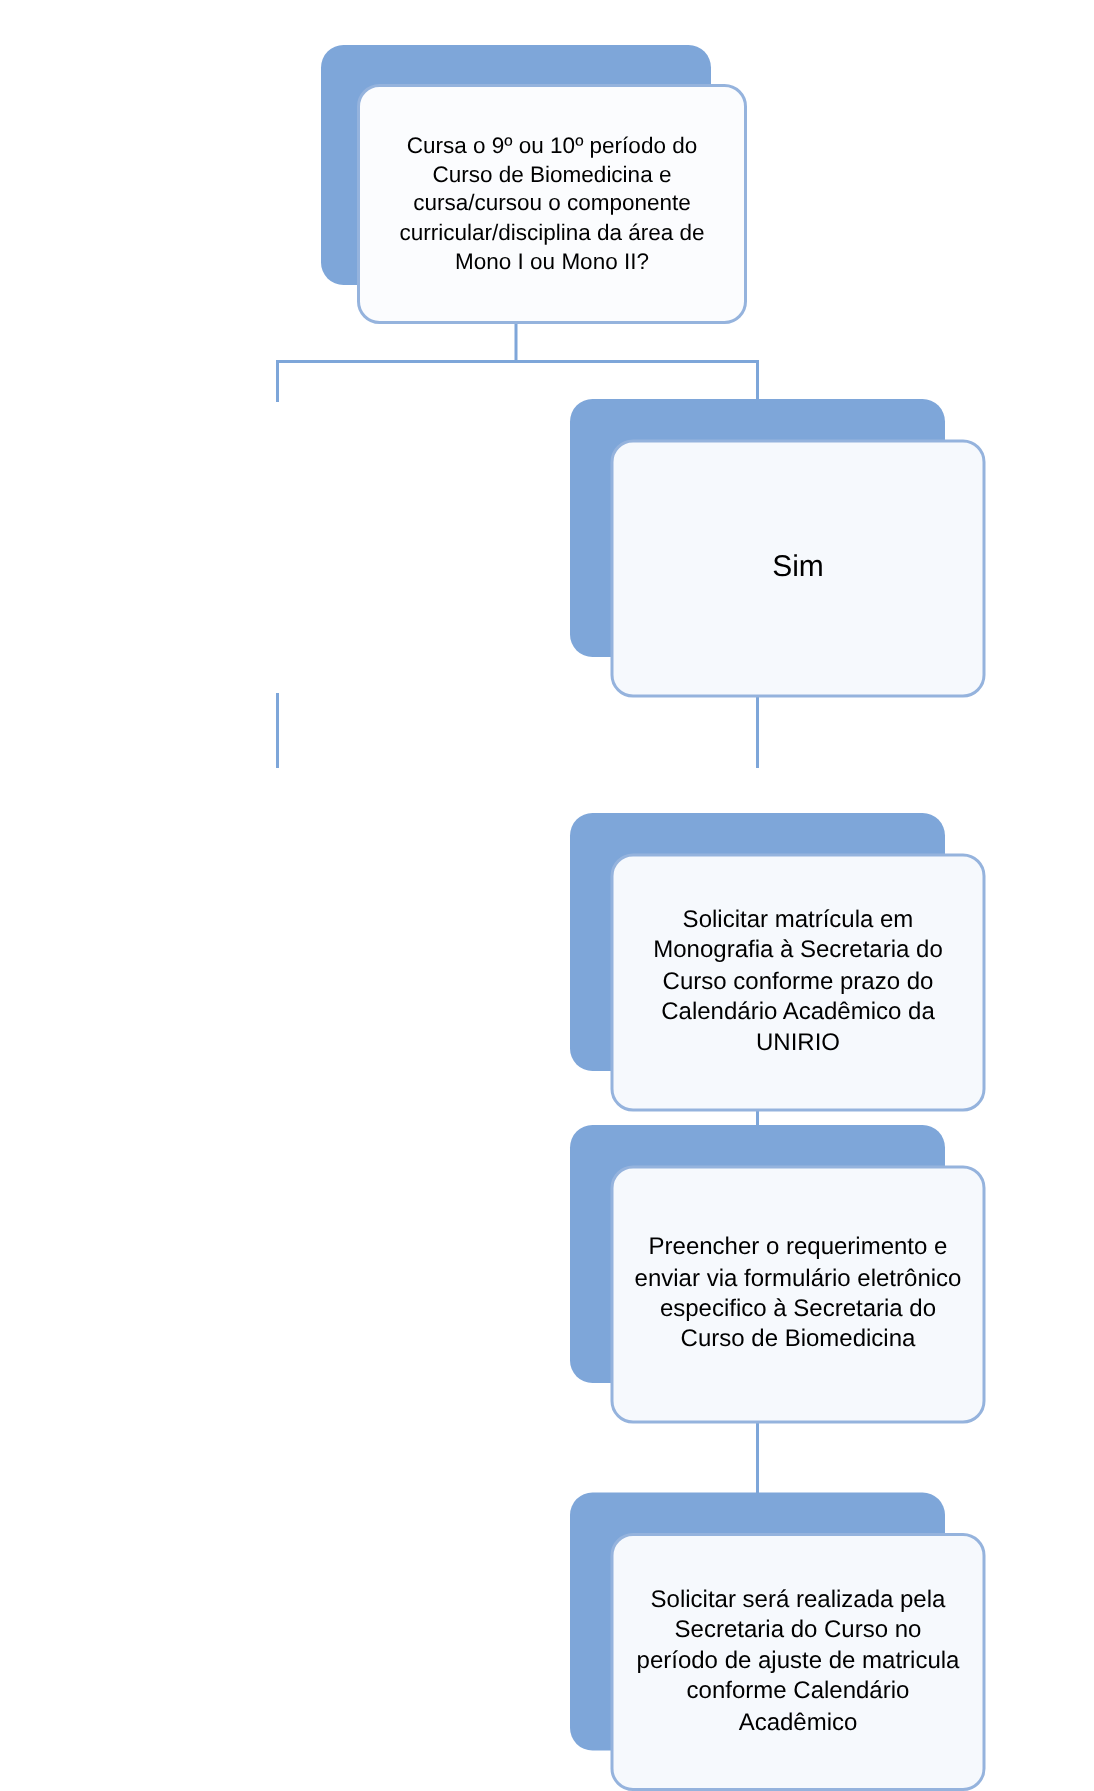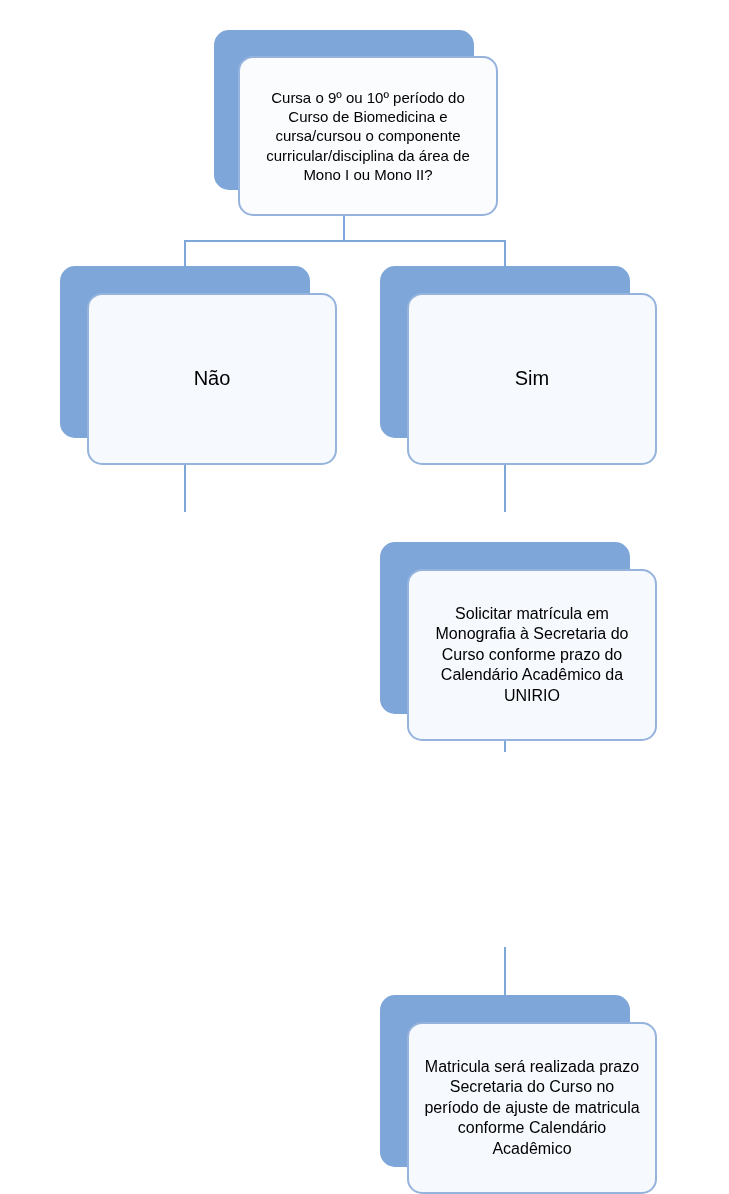--- a/index.html
+++ b/index.html
@@ -69,43 +69,43 @@
   <div class="conn c-sim-down2"></div>
   <div class="conn c-sim-down3"></div>
 
   <div class="node n-question">
     <div class="node-shadow"></div>
     <div class="node-face">
       <span class="node-label">Cursa o 9º ou 10º período do Curso de Biomedicina e cursa/cursou o componente curricular/disciplina da área de Mono I ou Mono II?</span>
     </div>
   </div>
 
-  <div class="node n-std n-decision n-nao">
-    <div class="node-shadow"></div>
-    <div class="node-face">
-      <span class="node-label">Não</span>
-    </div>
-  </div>
 
   <div class="node n-std n-decision n-sim">
     <div class="node-shadow"></div>
     <div class="node-face">
       <span class="node-label">Sim</span>
     </div>
   </div>
 
 
   <div class="node n-std n-action n-sim-action1">
     <div class="node-shadow"></div>
     <div class="node-face">
       <span class="node-label">Solicitar matrícula em Monografia à Secretaria do Curso conforme prazo do Calendário Acadêmico da UNIRIO</span>
     </div>
   </div>
 
+  <div class="node n-std n-action n-sim-action2">
+    <div class="node-shadow"></div>
+    <div class="node-face">
+      <span class="node-label">Preencher o requerimento e enviar via formulário eletrônico especifico à Secretaria do Curso de Biomedicina</span>
+    </div>
+  </div>
 
   <div class="node n-std n-action n-sim-action3">
     <div class="node-shadow"></div>
     <div class="node-face">
-      <span class="node-label">Matricula será realizada prazo Secretaria do Curso no período de ajuste de matricula conforme Calendário Acadêmico</span>
+      <span class="node-label">Solicitar será realizada pela Secretaria do Curso no período de ajuste de matricula conforme Calendário Acadêmico</span>
     </div>
   </div>
 
 </div>
 
 </body></html>

